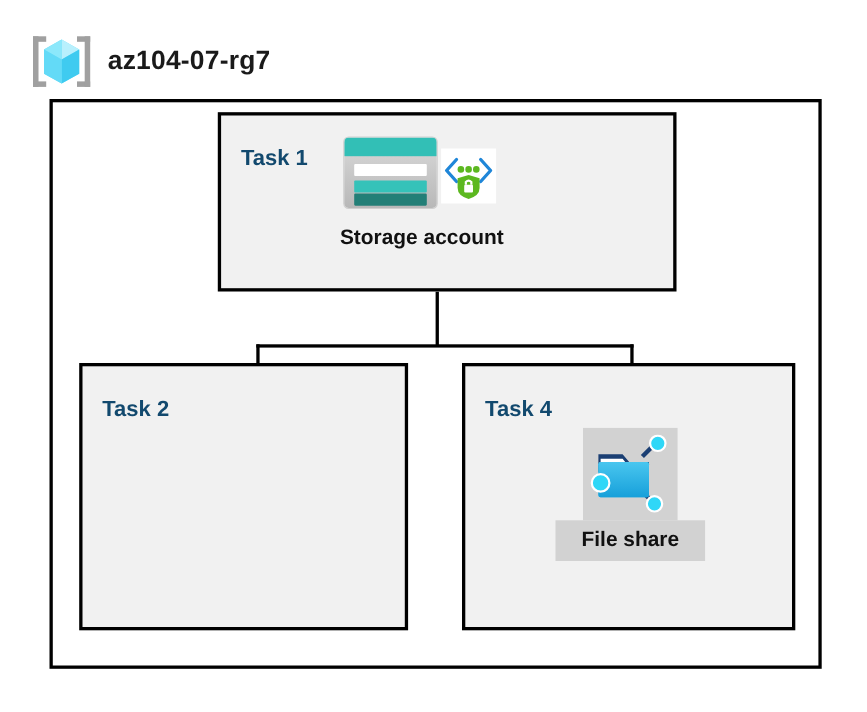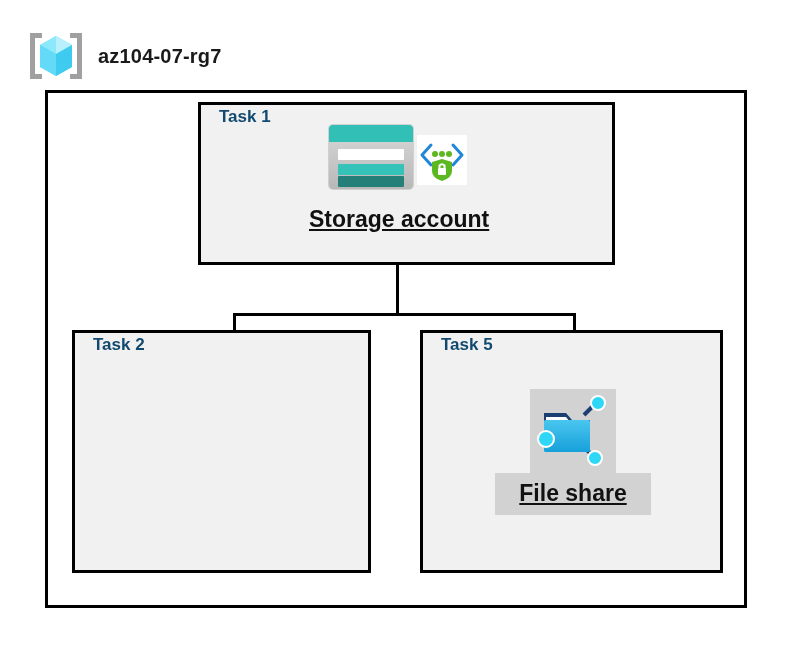--- a/index.html
+++ b/index.html
@@ -26,21 +26,21 @@
     align-items: center;
   }
   #rg-icon {
     width: 52px;
     height: 52px;
     position: relative;
     flex: 0 0 auto;
   }
   #rg-title {
     margin-left: 16px;
-    font-size: 20px;
+    font-size: 24px;
     font-weight: bold;
     color: #1a1a1a;
     letter-spacing: 0.2px;
     white-space: nowrap;
   }
 
   
   #rg-boundary {
     position: absolute;
     left: 45px;
@@ -59,43 +59,42 @@
     border: 3px solid #000000;
     box-sizing: border-box;
   }
   #task-1-box { left: 198px; top: 102px; width: 417px; height: 163px; }
   #task-2-box { left: 72px;  top: 330px; width: 299px; height: 243px; }
   #task-3-box { left: 420px; top: 330px; width: 303px; height: 243px; }
 
   .task-label {
     position: absolute;
     left: 18px;
-    top: 2px;
-    font-size: 17px;
+    top: 28px;
+    font-size: 20px;
     font-weight: bold;
     color: #12496e;
     white-space: nowrap;
   }
 
   
   .node {
     position: absolute;
     display: flex;
     flex-direction: column;
     align-items: center;
   }
   .node-caption {
-    font-size: 23px;
+    font-size: 19px;
     font-weight: bold;
     color: #111111;
     white-space: nowrap;
     margin-top: 8px;
     padding: 2px 12px;
     line-height: 1.3;
-    text-decoration: underline;
   }
   .node-caption.highlighted {
     background: #d2d2d2;
   }
   .icon-wrap { position: relative; }
   .icon-wrap.highlighted { background: #d2d2d2; padding: 6px; }
 
   
   .line {
     position: absolute;
@@ -258,21 +257,21 @@
     <div class="node-caption">Storage account</div>
   </div>
 </div>
 
 <div class="task-box" id="task-2-box">
   <div class="task-label">Task 2</div>
 
 </div>
 
 <div class="task-box" id="task-3-box">
-  <div class="task-label">Task 5</div>
+  <div class="task-label">Task 4</div>
 
   <div class="node" style="left:90px; top:56px; width:120px;">
     <div class="icon-wrap highlighted">
       <div class="fs-icon">
         <svg width="74" height="72" viewBox="0 0 74 72">
           <path d="M48 20 L60 8" stroke="#1b3f73" stroke-width="4" fill="none"></path>
           <path d="M30 44 L14 44" stroke="#1b3f73" stroke-width="4" fill="none"></path>
           <path d="M46 50 L58 62" stroke="#1b3f73" stroke-width="4" fill="none"></path>
           <path d="M8 18 L30 18 L36 25 L54 25 L54 34 L8 34 Z" fill="#1b3f73"></path>
           <path d="M10 22 L30 22 L34 27 L52 27 L52 31 L10 31 Z" fill="#ffffff"></path>

